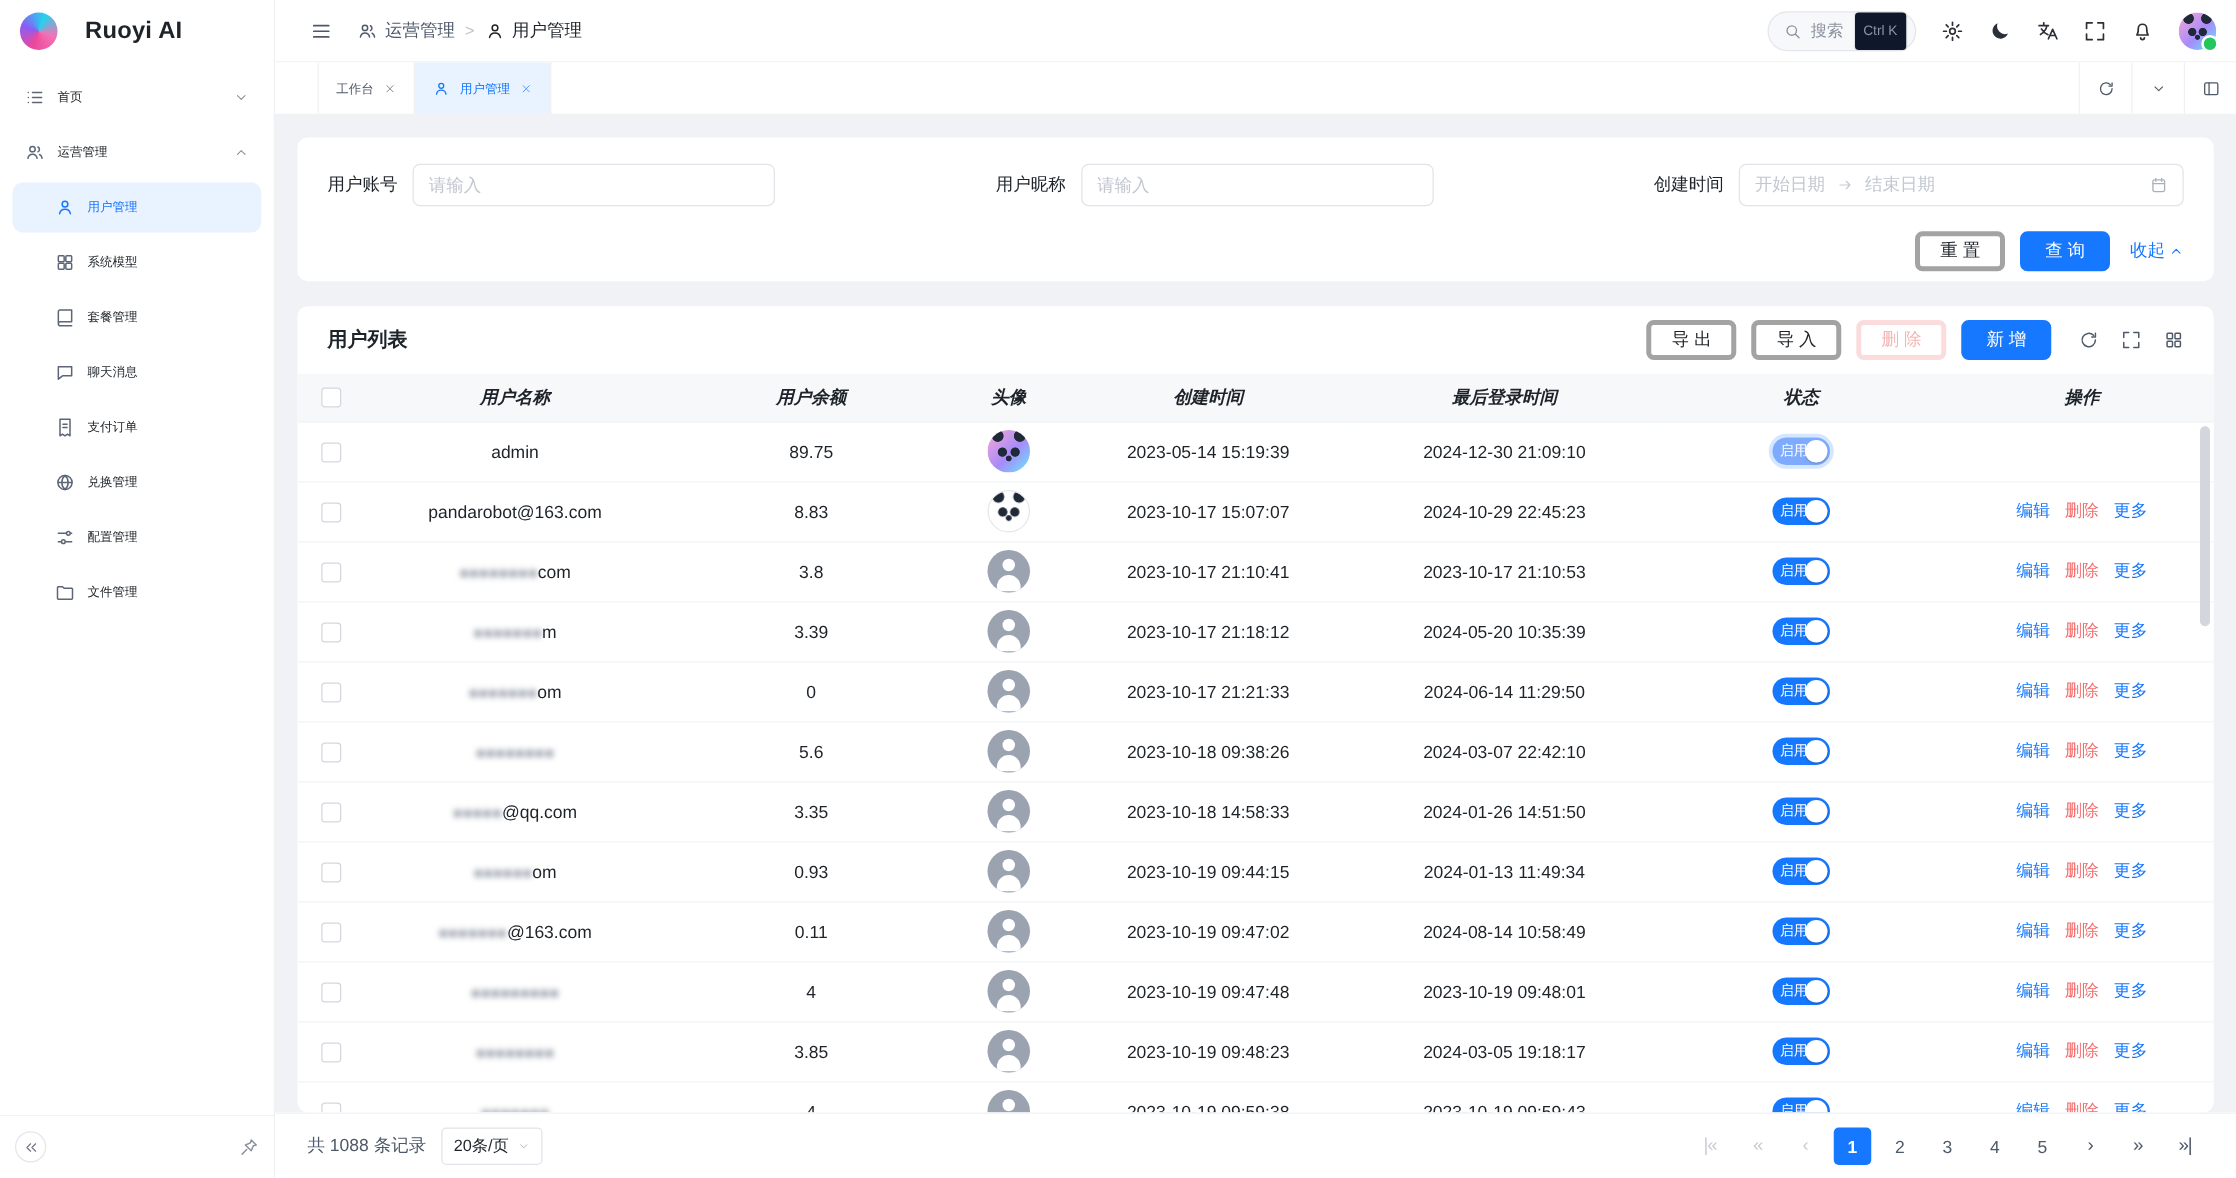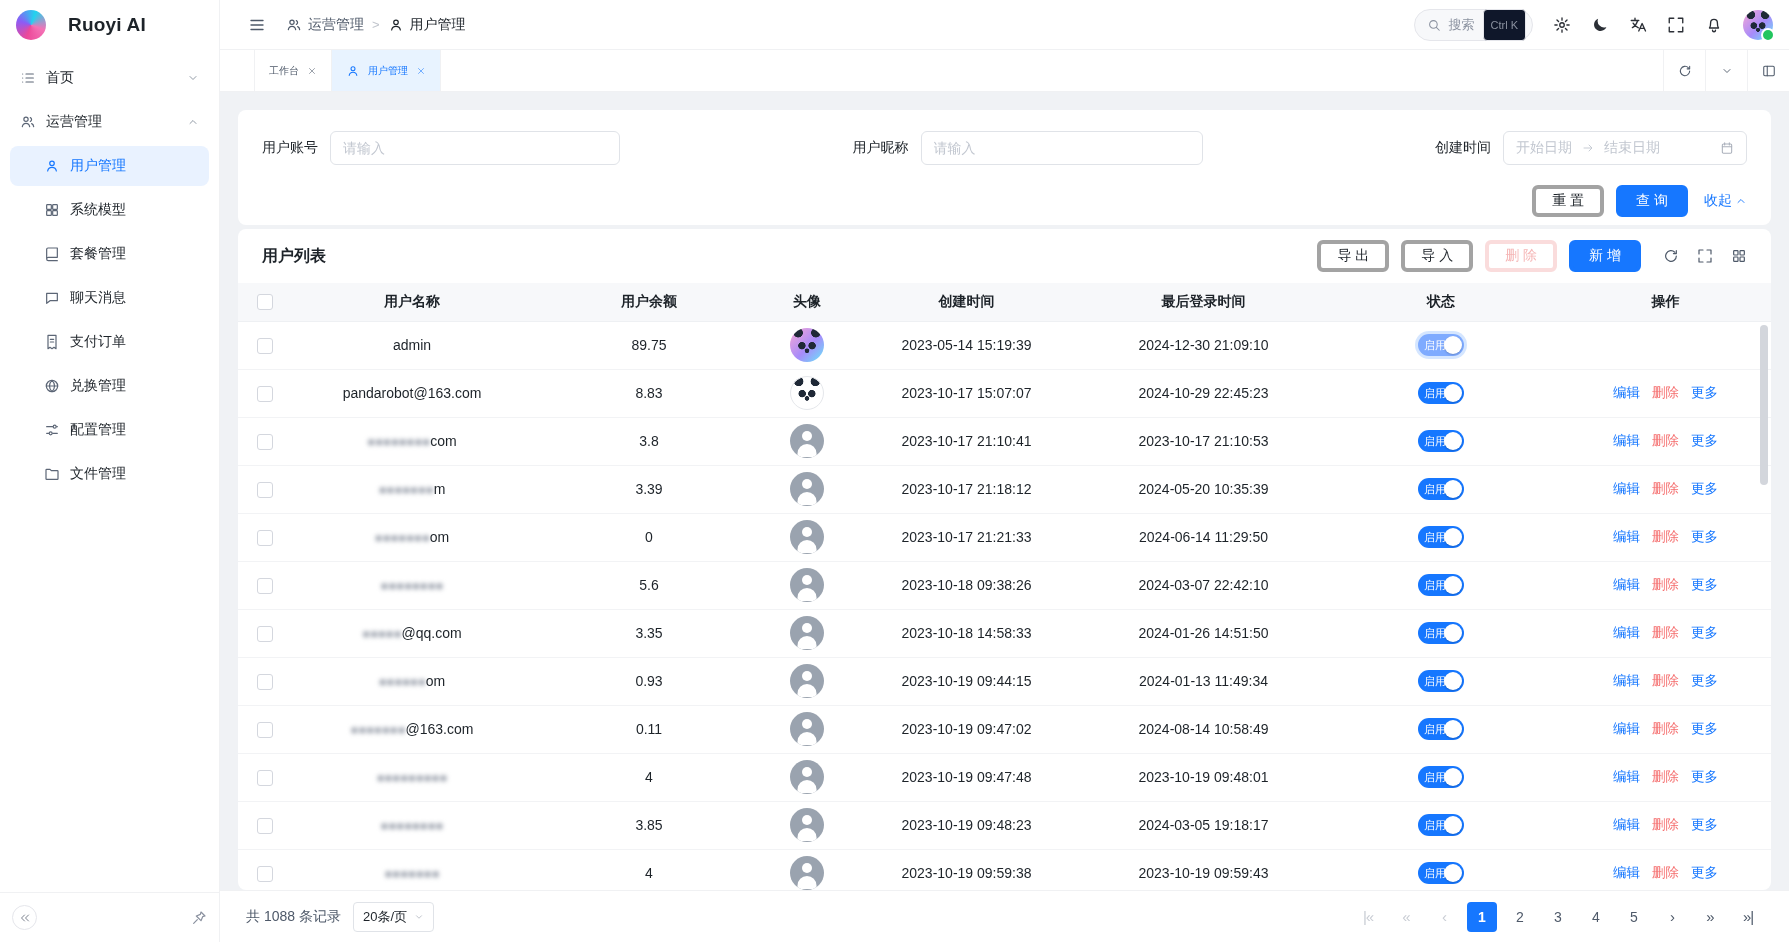--- a/index.html
+++ b/index.html
@@ -17,21 +17,21 @@
   a{text-decoration:none;cursor:pointer;}
 
   .app{display:flex;width:1789px;height:942px;}
 
   
   .sidebar{width:220px;flex:none;border-right:1px solid var(--bd-light);display:flex;flex-direction:column;background:#fff;}
   .logo{height:50px;display:flex;align-items:center;gap:22px;padding:0 16px;flex:none;}
   .logo-mark{width:30px;height:30px;border-radius:50%;background:conic-gradient(from 200deg,#ec4899,#8b5cf6,#22d3ee,#f472b6,#ec4899);flex:none;}
   .logo-text{font-size:19px;font-weight:700;letter-spacing:.2px;}
   .nav{flex:1;padding:8px 10px;overflow:hidden;}
-  .nav-item{height:40px;margin-bottom:4px;display:flex;align-items:center;gap:10px;padding:0 10px;border-radius:8px;font-size:14px;color:var(--txt);cursor:pointer;}
+  .nav-item{height:40px;margin-bottom:4px;display:flex;align-items:center;gap:10px;padding:0 10px;border-radius:8px;font-size:10px;color:var(--txt);cursor:pointer;}
   .nav-item .nico{color:#5c6676;flex:none;}
   .nav-item .chev{margin-left:auto;color:#86909c;}
   .nav-item.sub{padding-left:34px;}
   .nav-item.active{background:var(--blue-light);color:var(--blue);}
   .nav-item.active .nico{color:var(--blue);}
   .sidebar-footer{height:50px;flex:none;border-top:1px solid var(--bd-light);display:flex;align-items:center;justify-content:space-between;padding:0 12px;}
   .collapse-btn{width:25px;height:25px;border:1px solid var(--bd);border-radius:50%;display:flex;align-items:center;justify-content:center;color:#6b7280;cursor:pointer;background:#fff;}
   .pin{color:var(--txt3);cursor:pointer;}
 
   
@@ -58,50 +58,50 @@
   .user-avatar::after{content:"";position:absolute;right:-2px;bottom:-2px;width:10px;height:10px;border-radius:50%;background:#22c55e;border:2px solid #fff;}
 
   .tabbar{height:42px;flex:none;display:flex;align-items:stretch;border-bottom:1px solid var(--bd-light);background:#fff;padding-left:34px;}
   .tab{display:flex;align-items:center;gap:8px;padding:0 14px;font-size:10px;color:var(--txt2);border-right:1px solid var(--bd-light);cursor:pointer;}
   .tab:first-of-type{border-left:1px solid var(--bd-light);}
   .tab.active{background:#e8f3ff;color:var(--blue);}
   .tab .tclose{color:inherit;opacity:.75;}
   .tab-actions{margin-left:auto;display:flex;}
   .tab-action{width:42px;border-left:1px solid var(--bd-light);display:flex;align-items:center;justify-content:center;color:var(--txt2);cursor:pointer;}
 
-  .content{flex:1;min-height:0;background:var(--bg);padding:18px 18px 0;display:flex;flex-direction:column;gap:4px;overflow:hidden;}
+  .content{flex:1;min-height:0;background:var(--bg);padding:18px 18px 0;display:flex;flex-direction:column;gap:20px;overflow:hidden;}
 
   
   .filter-card{flex:none;height:115px;background:#fff;border-radius:8px;padding:21px 24px;}
   .filter-row{display:flex;align-items:center;justify-content:space-between;}
   .fgroup{display:flex;align-items:center;}
   .flabel{white-space:nowrap;margin-right:12px;color:var(--txt);}
   .input,.select,.range{height:34px;border:1px solid #e0e3e8;border-radius:6px;background:#fff;font-size:14px;}
   .input{padding:0 12px;color:var(--txt);outline:none;}
   .input::placeholder{color:#c2c7d0;}
-  .w290{width:290px;} .w282{width:282px;} .w292{width:292px;} .w296{width:244px;}
+  .w290{width:290px;} .w282{width:282px;} .w292{width:292px;} .w296{width:356px;}
   .select{display:flex;align-items:center;justify-content:space-between;padding:0 12px;color:#c2c7d0;cursor:pointer;}
   .range{display:flex;align-items:center;gap:10px;padding:0 12px;color:#c2c7d0;cursor:pointer;}
   .range .cal{margin-left:auto;color:#aab0bb;}
   .filter-actions{display:flex;align-items:center;justify-content:flex-end;gap:12px;margin-top:20px;}
   .btn{height:32px;padding:0 16px;border:4px solid #a3a3a3;border-radius:6px;background:#fff;font-size:14px;color:var(--txt);display:inline-flex;align-items:center;justify-content:center;gap:6px;cursor:pointer;font-family:inherit;}
   .btn.primary{background:var(--blue);border-color:var(--blue);color:#fff;}
   .btn.danger-disabled{color:#f5b5b5;border-color:#fadcdc;cursor:not-allowed;}
   .collapse-link{display:flex;align-items:center;gap:3px;color:var(--blue);font-size:14px;cursor:pointer;margin-left:4px;}
 
   
   .table-card{flex:1;min-height:0;background:#fff;border-radius:8px;display:flex;flex-direction:column;overflow:hidden;position:relative;}
   .card-head{height:54px;flex:none;display:flex;align-items:center;padding:0 24px;}
   .card-title{font-size:16px;font-weight:700;}
   .toolbar{margin-left:auto;display:flex;align-items:center;gap:12px;}
   .tool-icons{display:flex;align-items:center;gap:18px;margin-left:10px;color:var(--txt2);}
   .tool-icons .ticon{cursor:pointer;}
   .table-wrap{flex:1;min-height:0;overflow:hidden;}
   table{width:100%;border-collapse:collapse;table-layout:fixed;}
-  thead th{background:#f7f8fa;height:38px;font-size:14px;font-weight:700;color:var(--txt);text-align:center;border-bottom:1px solid #eef0f3;}
+  thead th{background:#f7f8fa;height:38px;font-size:14px;font-weight:700;color:var(--txt);text-align:center;border-bottom:1px solid #eef0f3;font-style:italic;}
   tbody td{height:48px;text-align:center;font-size:14px;color:var(--txt);border-bottom:1px solid #f2f3f5;vertical-align:middle;}
   .cbx{width:16px;height:16px;border:1px solid #d4d7de;border-radius:3px;display:inline-block;background:#fff;cursor:pointer;vertical-align:middle;}
   .blurred{filter:blur(2.6px);color:#7a8291;font-size:13px;}
   .avatar{width:34px;height:34px;border-radius:50%;display:inline-block;vertical-align:middle;}
   .avatar.default{position:relative;background:#9aa3af;overflow:hidden;}
   .avatar.default::before{content:"";position:absolute;top:7px;left:50%;transform:translateX(-50%);width:10px;height:10px;border-radius:50%;background:#fff;}
   .avatar.default::after{content:"";position:absolute;top:20px;left:50%;transform:translateX(-50%);width:19px;height:13px;border-radius:10px 10px 0 0;background:#fff;}
   .avatar.panda,.avatar.panda-color{
     background-image:
       radial-gradient(circle at 24% 14%,#1f2937 4.4px,transparent 5px),

